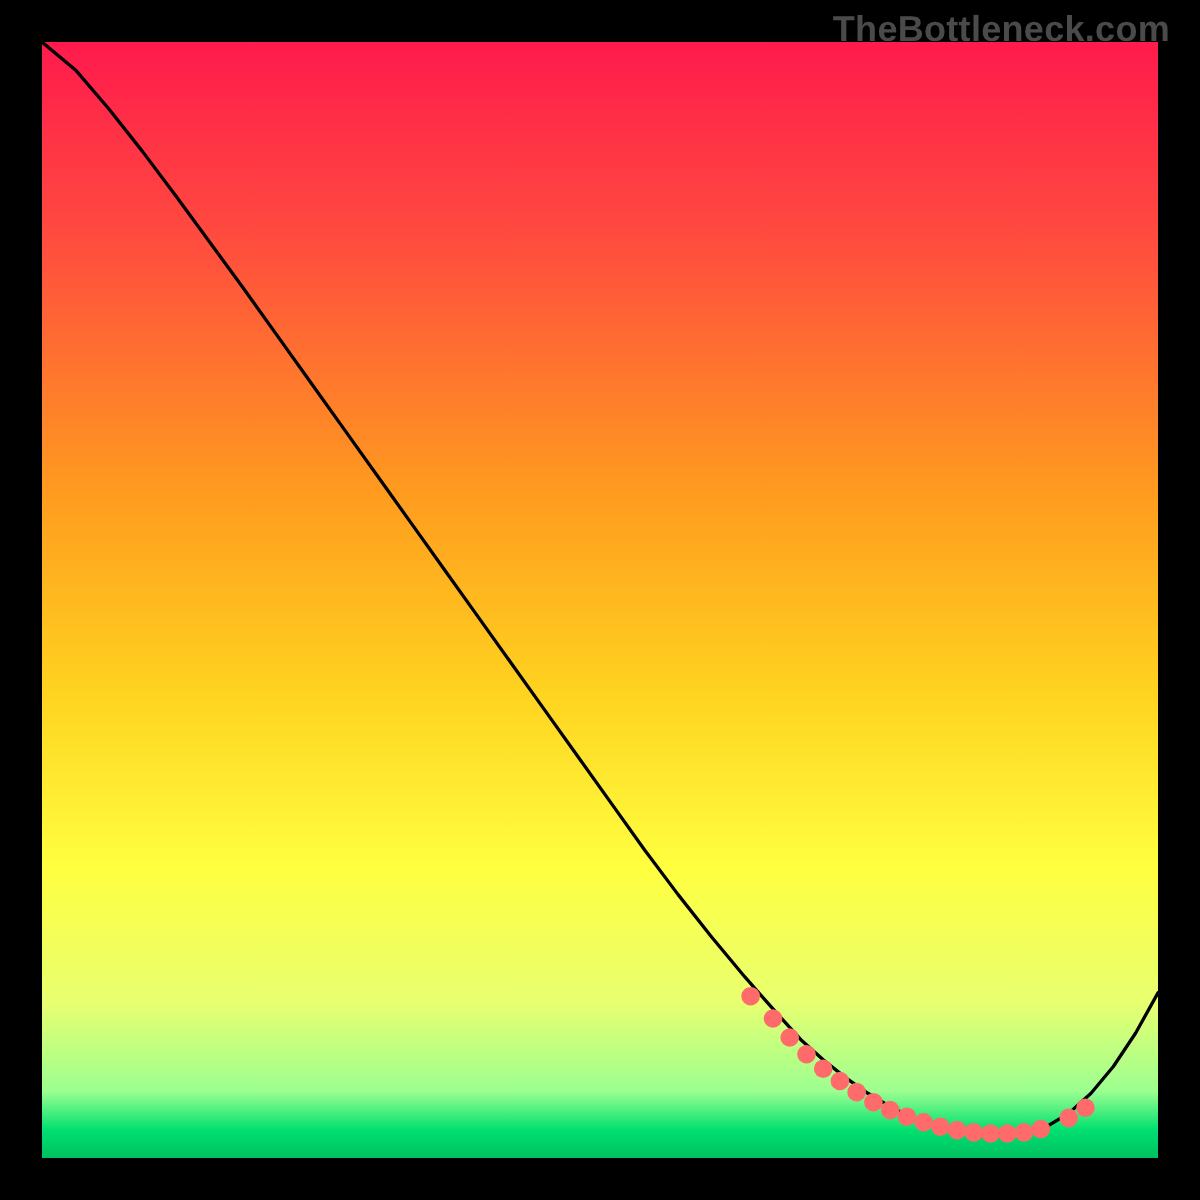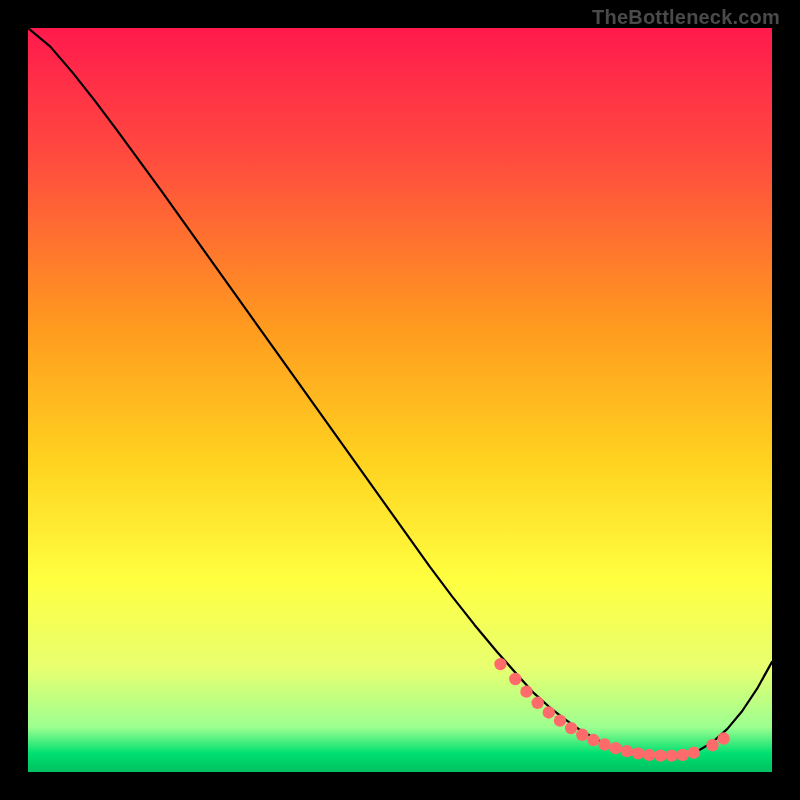--- a/index.html
+++ b/index.html
@@ -15,21 +15,21 @@
     width: 800px;
     height: 800px;
     background: #000;
     position: relative;
   }
   .attribution {
     position: absolute;
     top: 6px;
     right: 20px;
     color: #4a4a4a;
-    font-size: 20px;
+    font-size: 24px;
     font-weight: bold;
     letter-spacing: 0.2px;
   }
   .plot-wrap {
     position: absolute;
     left: 28px;
     top: 28px;
     width: 744px;
     height: 744px;
   }

